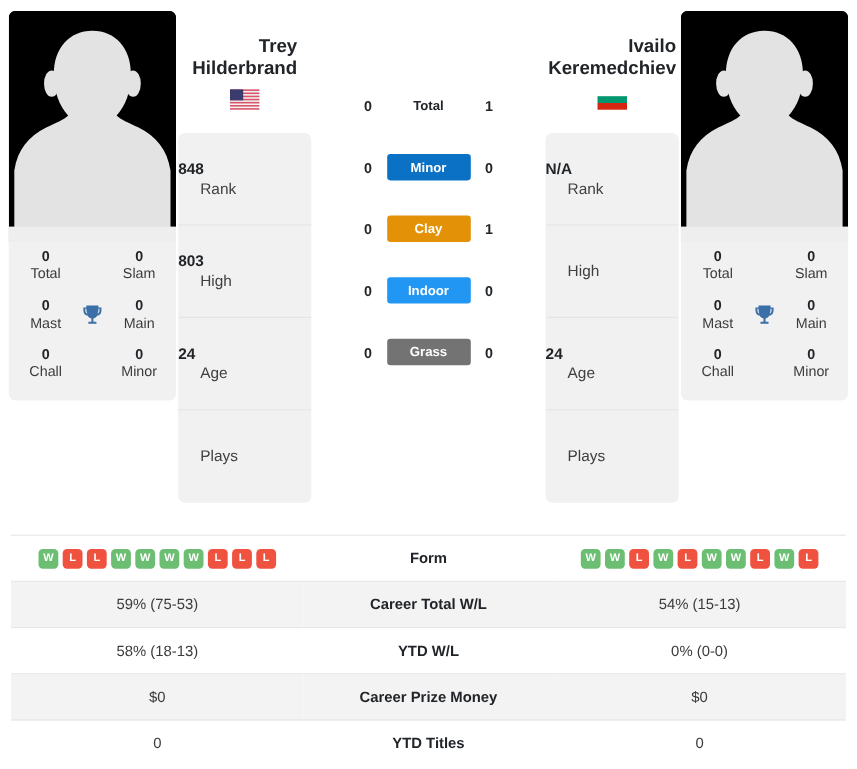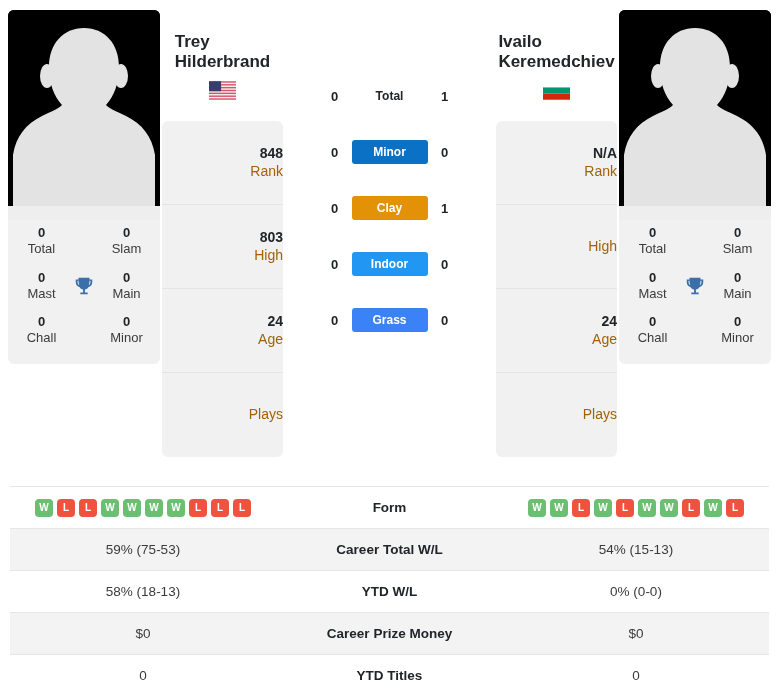--- a/index.html
+++ b/index.html
@@ -92,21 +92,21 @@
     flex: 0 0 125px;
     width: 125px;
     display: flex;
     flex-direction: column;
     align-items: center;
     padding-top: 22px;
   }
   .player-name {
     font-size: 17px;
     font-weight: bold;
-    text-align: left;
+    text-align: right;
     line-height: 1.18;
     color: #212529;
   }
   .flag {
     margin-top: 9px;
     width: 27px;
     height: 19px;
     display: block;
   }
   .stats-box {
@@ -114,34 +114,35 @@
     width: 121px;
     background: #f1f1f1;
     border-radius: 6px;
     overflow: hidden;
   }
   .stat-cell {
     height: 84px;
     box-sizing: border-box;
     display: flex;
     flex-direction: column;
-    align-items: flex-end;
+    align-items: flex-start;
     justify-content: center;
     border-bottom: 1px solid #e4e4e4;
     line-height: 1.25;
   }
-  .stat-cell:last-child { border-bottom: none; padding-left: 40px; }
+  .stat-cell:last-child { border-bottom: none; }
   .stat-val {
     font-size: 14px;
     font-weight: bold;
     color: #212529;
   }
   .stat-lbl {
     font-size: 14px;
-    color: #a16207;
+    color: #404040;
+    margin-left: 20px;
   }
 
   
   .h2h {
     flex: 1 1 auto;
     display: flex;
     flex-direction: column;
     padding-top: 58px;
     min-width: 0;
   }
@@ -326,21 +327,21 @@
         <div class="surf-badge" style="background: rgb(227, 146, 8);">Clay</div>
         <div class="h2h-score">1</div>
       </div>
       <div class="h2h-row">
         <div class="h2h-score">0</div>
         <div class="surf-badge" style="background: rgb(33, 150, 243);">Indoor</div>
         <div class="h2h-score">0</div>
       </div>
       <div class="h2h-row">
         <div class="h2h-score">0</div>
-        <div class="surf-badge" style="background: #3b82f6;">Grass</div>
+        <div class="surf-badge" style="background: #737373;">Grass</div>
         <div class="h2h-score">0</div>
       </div>
     </div>
 
     <div class="info-col">
       <div class="player-name">
         <span>Ivailo</span><br>
         <span>Keremedchiev</span>
       </div>
       <svg class="flag" viewBox="0 0 38 26">

